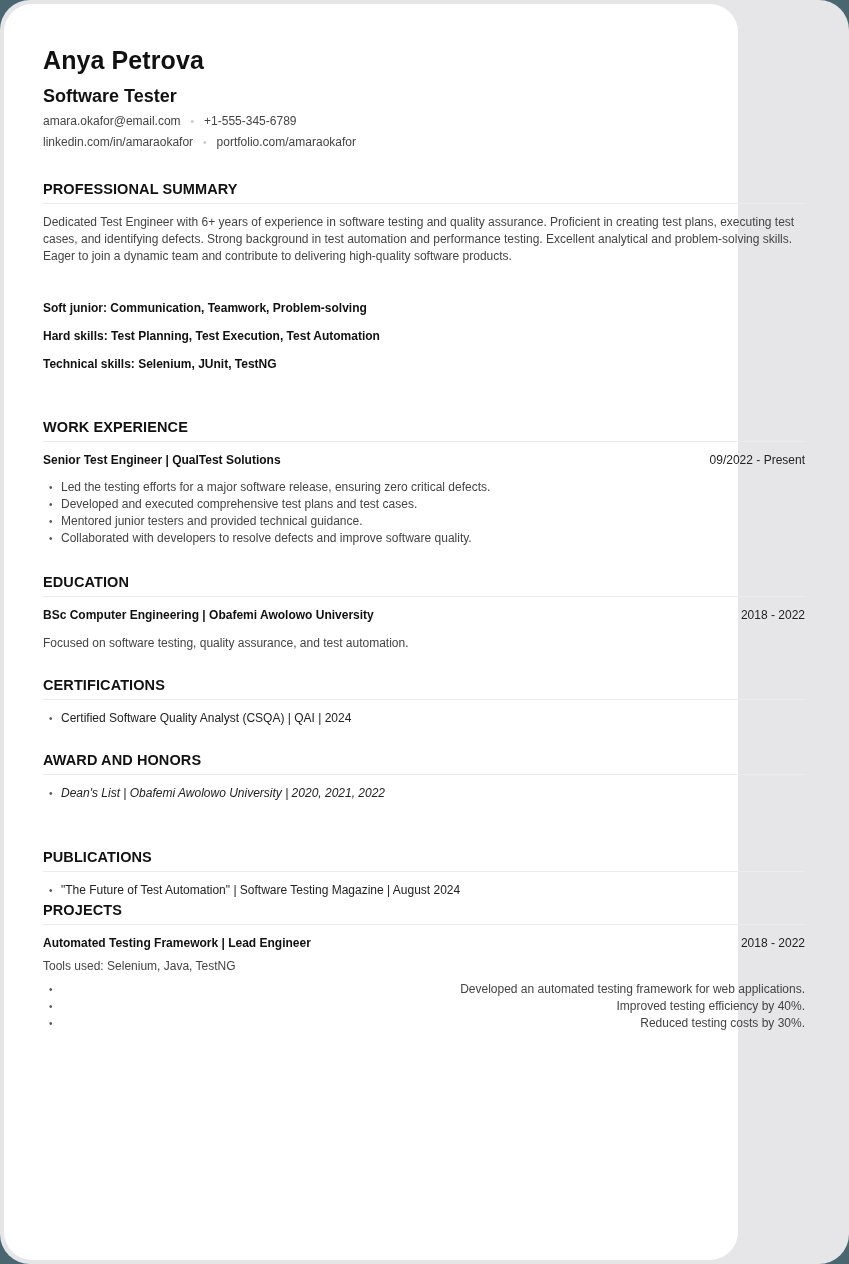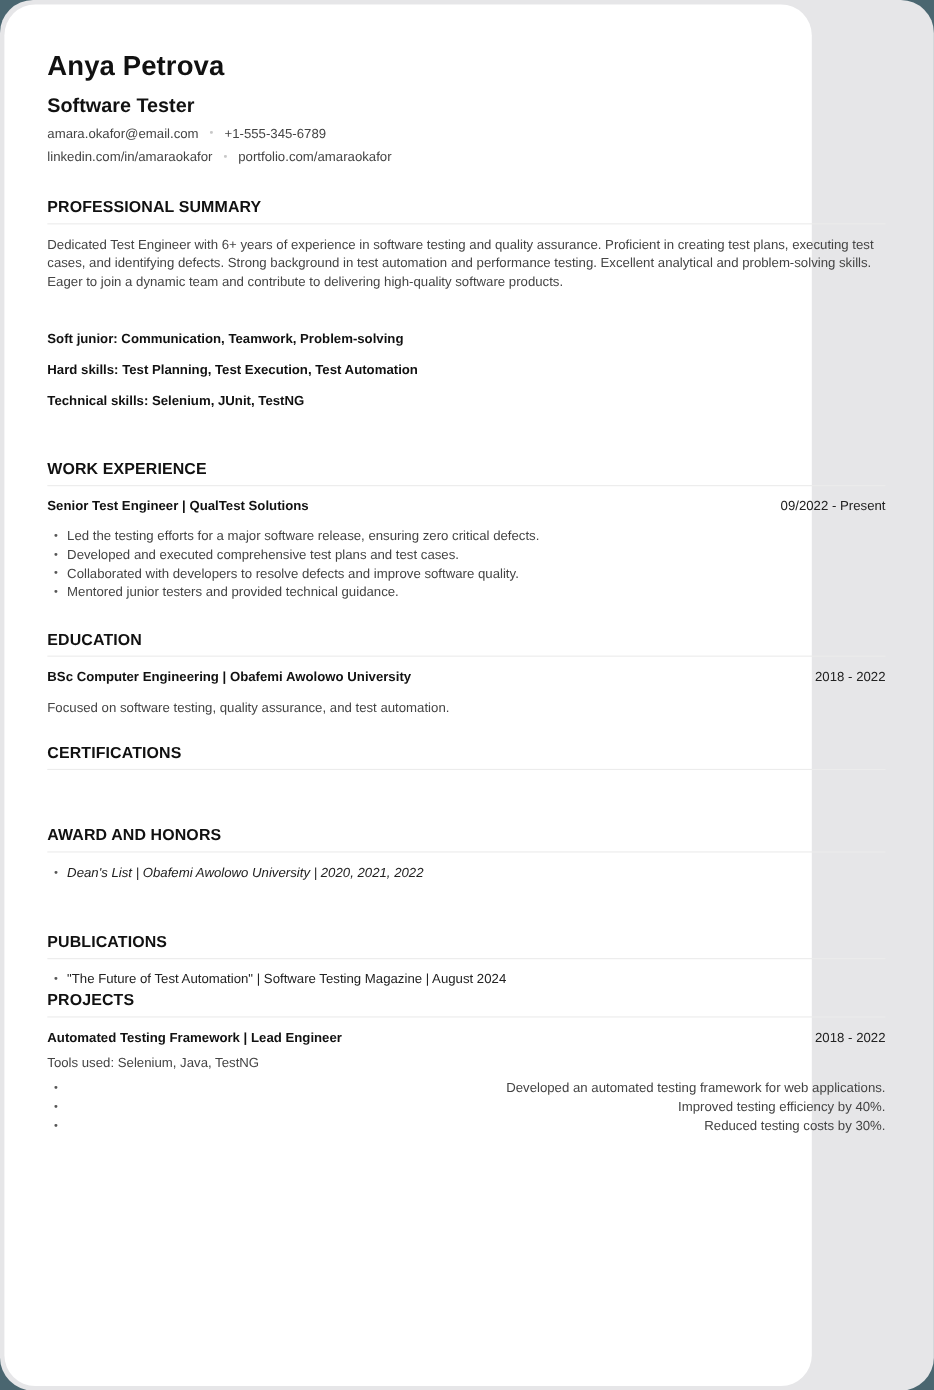--- a/index.html
+++ b/index.html
@@ -113,36 +113,39 @@
 
       <div class="section" style="top:415px;">
         <div class="sec-title">WORK EXPERIENCE</div>
         <div class="entry-head">
           <span class="entry-title">Senior Test Engineer | QualTest Solutions</span>
           <span class="entry-date">09/2022 - Present</span>
         </div>
         <ul class="bullets">
           <li>Led the testing efforts for a major software release, ensuring zero critical defects.</li>
           <li>Developed and executed comprehensive test plans and test cases.</li>
+          <li>Mentored junior testers and provided technical guidance.</li>
           <li>Collaborated with developers to resolve defects and improve software quality.</li>
-          <li>Mentored junior testers and provided technical guidance.</li>
         </ul>
       </div>
 
       <div class="section" style="top:570px;">
         <div class="sec-title">EDUCATION</div>
         <div class="entry-head">
           <span class="entry-title">BSc Computer Engineering | Obafemi Awolowo University</span>
           <span class="entry-date">2018 - 2022</span>
         </div>
         <div class="plain">Focused on software testing, quality assurance, and test automation.</div>
       </div>
 
       <div class="section" style="top:673px;">
         <div class="sec-title">CERTIFICATIONS</div>
+        <ul class="bullets dark" style="margin-top:10px;">
+          <li>Certified Software Quality Analyst (CSQA) | QAI | 2024</li>
+        </ul>
       </div>
 
       <div class="section" style="top:748px;">
         <div class="sec-title">AWARD AND HONORS</div>
         <ul class="bullets dark" style="margin-top:10px;font-style:italic;">
           <li>Dean's List | Obafemi Awolowo University | 2020, 2021, 2022</li>
         </ul>
       </div>
 
       <div class="section" style="top:823px;margin-top:22px;">

